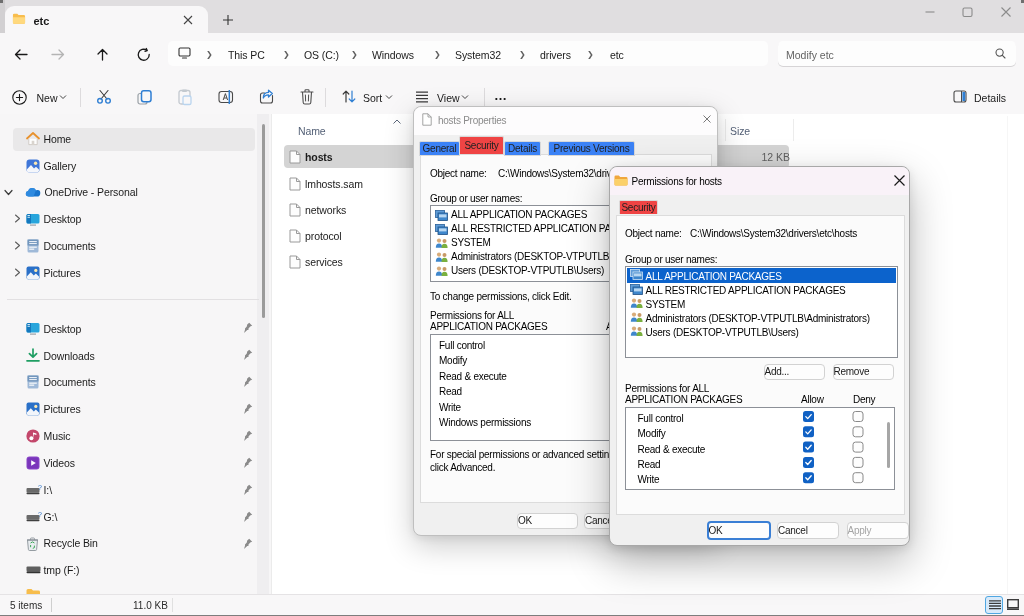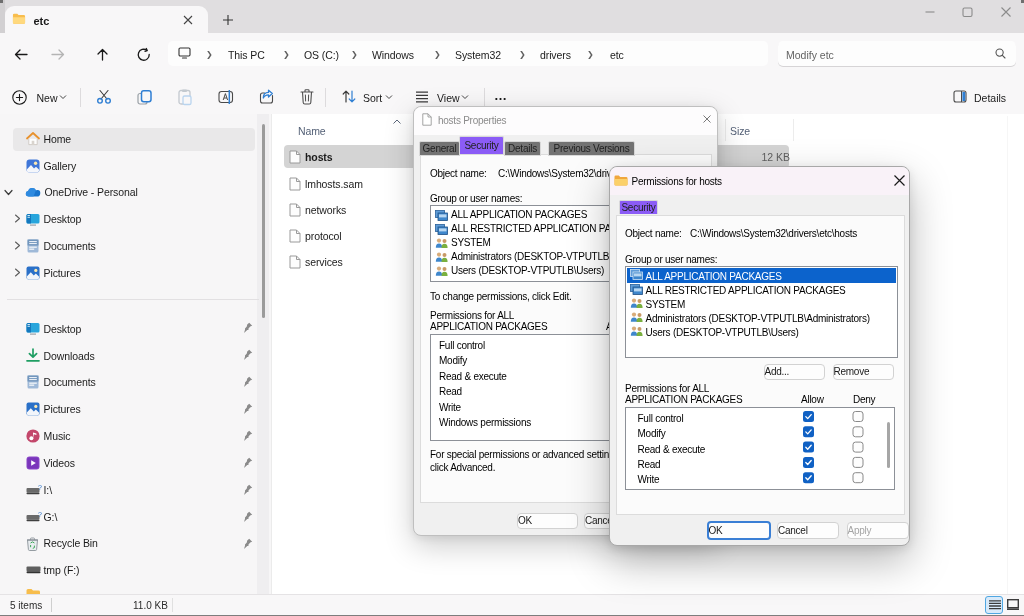--- a/index.html
+++ b/index.html
@@ -28,23 +28,23 @@
 .rowtxt{font-size:10.5px;color:#1b1b1b;letter-spacing:-0.1px;}
 
 .dlg{position:absolute;background:#f0f0f0;border-radius:8px;}
 #propsdlg{left:413px;top:106px;width:303px;height:428px;border:1px solid #bfbfbf;
  box-shadow:0 10px 30px rgba(0,0,0,0.20), 0 2px 8px rgba(0,0,0,0.08);}
 #permdlg{left:609px;top:166px;width:299px;height:378px;border:1px solid #a8a8a8;
  box-shadow:0 16px 42px rgba(0,0,0,0.28), 0 3px 10px rgba(0,0,0,0.10);}
 .dtxt{position:absolute;white-space:nowrap;font-size:10px;color:#000;letter-spacing:-0.25px;}
 .listbox{position:absolute;background:#ffffff;border:1px solid #8c9097;}
 .tabpage{position:absolute;background:#fbfbfb;border:1px solid #dcdcdc;}
-.wtab{position:absolute;background:#737373;border:1px solid #d9d9d9;border-radius:2px 2px 0 0;
+.wtab{position:absolute;background:#3b82f6;border:1px solid #d9d9d9;border-radius:2px 2px 0 0;
  font-size:10px;color:#222;text-align:center;letter-spacing:-0.25px;}
-.wtab.active{background:#8b5cf6;border-bottom:none;}
+.wtab.active{background:#ef4444;border-bottom:none;}
 .btn{position:absolute;background:#fdfdfd;border:1px solid #d2d2d2;border-radius:4px;
  font-size:10px;color:#1a1a1a;text-align:left;letter-spacing:-0.25px;}
 </style>
 </head>
 <body>
 
 <div class="abs" id="tabbar"></div>
 <div class="abs" id="tab"></div>
 <div class="abs" style="left:0;top:0;width:5px;height:33px;background:#d2d0d2;"></div>
 <div class="abs" style="left:0;top:0;width:3px;height:3px;background:#6f6f6f;"></div>

